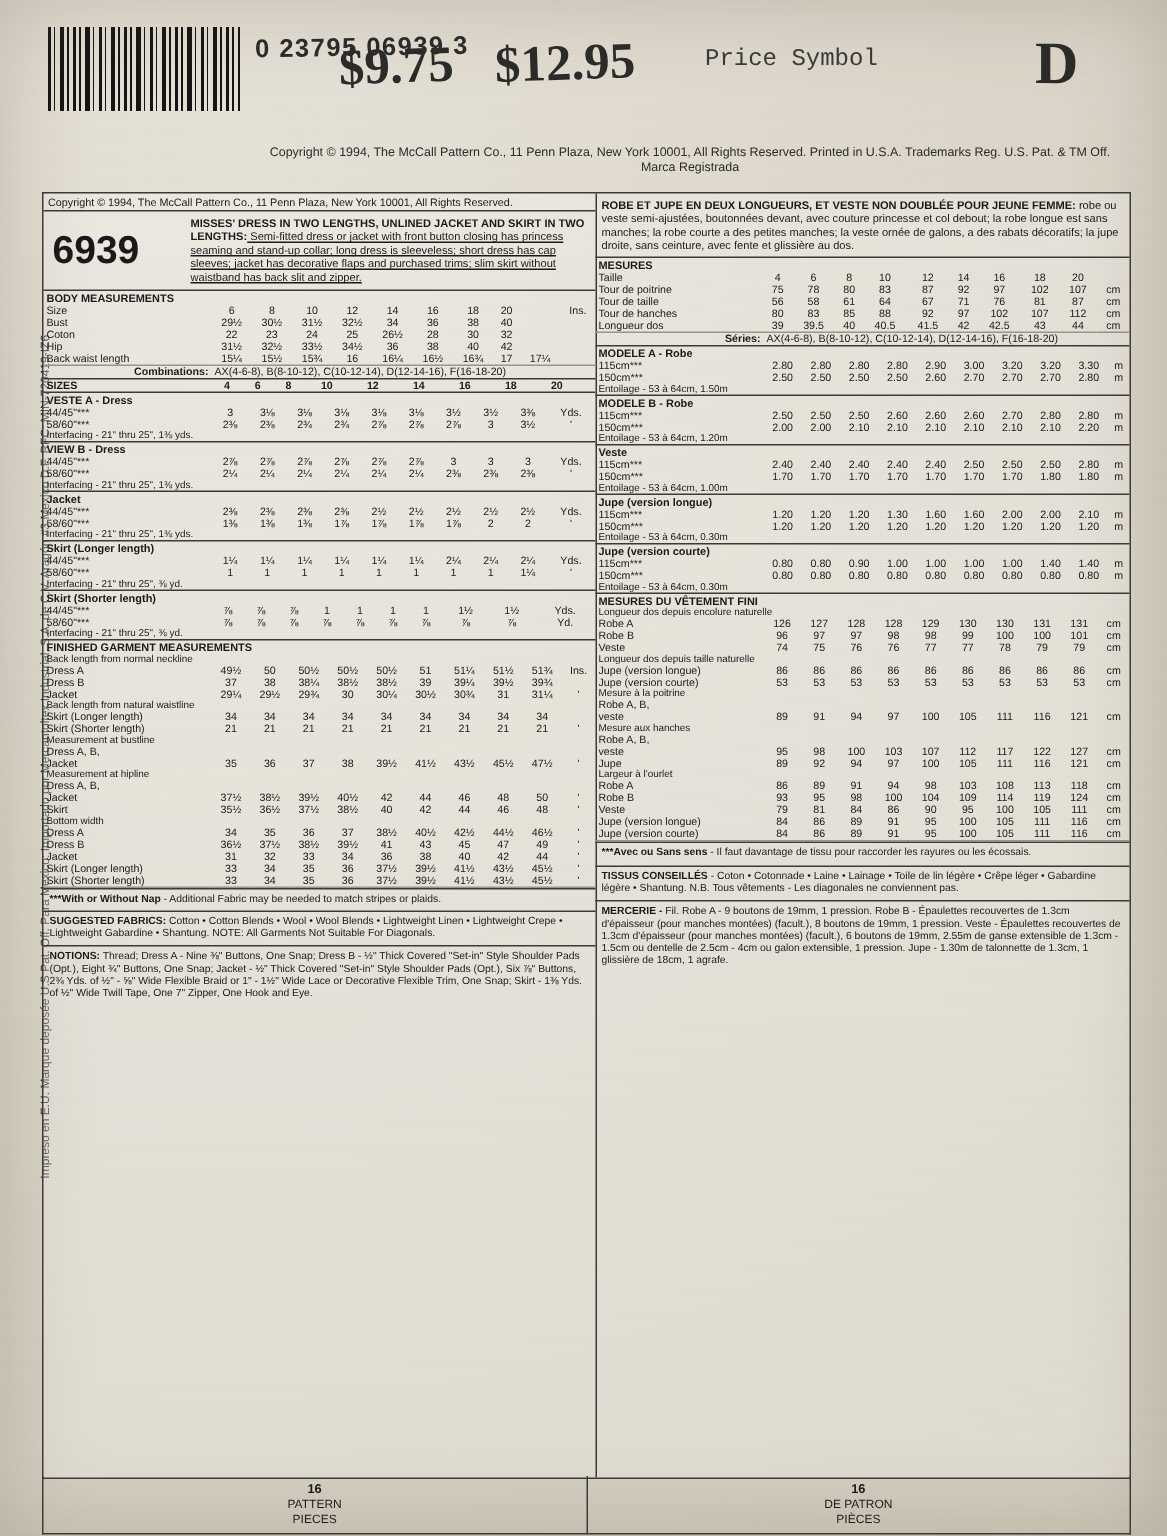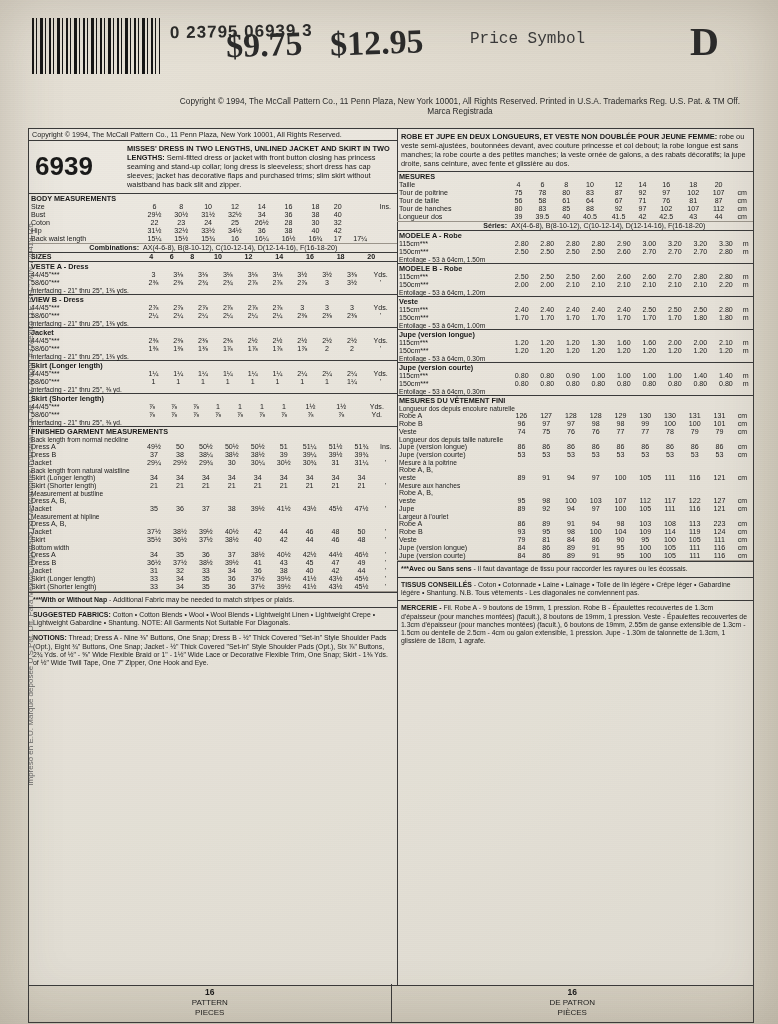--- a/index.html
+++ b/index.html
@@ -53,21 +53,21 @@
   .mainbox{position:absolute;left:28px;top:128px;width:724px;height:856px;
     border:1px solid #3a3a3a;background:rgba(255,255,255,0.28);}
   .colL{position:absolute;left:0;top:0;width:368px;height:100%;border-right:1px solid #3a3a3a;}
   .colR{position:absolute;left:368px;top:0;width:356px;height:100%;}
 
   .copyright{font-size:7.2px;padding:1px 3px;border-bottom:1px solid #3a3a3a;}
   .hdrrow{display:flex;border-bottom:1px solid #3a3a3a;}
   .patnum{width:86px;font-size:26px;font-weight:bold;padding:10px 4px 4px 6px;
     font-family:"Liberation Sans",sans-serif;}
   .desc{flex:1;font-size:7.4px;padding:3px 4px 3px 2px;line-height:1.23;font-weight:bold;}
-  .desc .reg{font-weight:normal;}
+  .desc .reg{font-weight:normal;text-decoration:underline;}
   .rdesc{font-size:7.4px;padding:3px 4px;line-height:1.23;border-bottom:1px solid #3a3a3a;font-weight:bold;}
   .rdesc .reg{font-weight:normal;}
 
   table{border-collapse:collapse;width:100%;font-size:7.1px;}
   td,th{padding:0 2px;vertical-align:top;white-space:nowrap;}
   .sec{border-bottom:1px solid #3a3a3a;}
   .secttl{font-weight:bold;font-size:7.3px;}
   .rowline td{border-bottom:1px solid #9a948a;}
   .b{font-weight:bold;text-align:right;}
   .lbl{width:108px;}
@@ -1057,21 +1057,21 @@
           <tr>
                 <td class="lbl">Robe A</td>
             <td class="num">86</td>
             <td class="num">89</td>
             <td class="num">91</td>
             <td class="num">94</td>
             <td class="num">98</td>
             <td class="num">103</td>
             <td class="num">108</td>
             <td class="num">113</td>
-            <td class="num">223</td>
+            <td class="num">118</td>
             <td class="num">cm</td>
               </tr>
           <tr>
                 <td class="lbl">Robe B</td>
             <td class="num">93</td>
             <td class="num">95</td>
             <td class="num">98</td>
             <td class="num">100</td>
             <td class="num">104</td>
             <td class="num">109</td>

